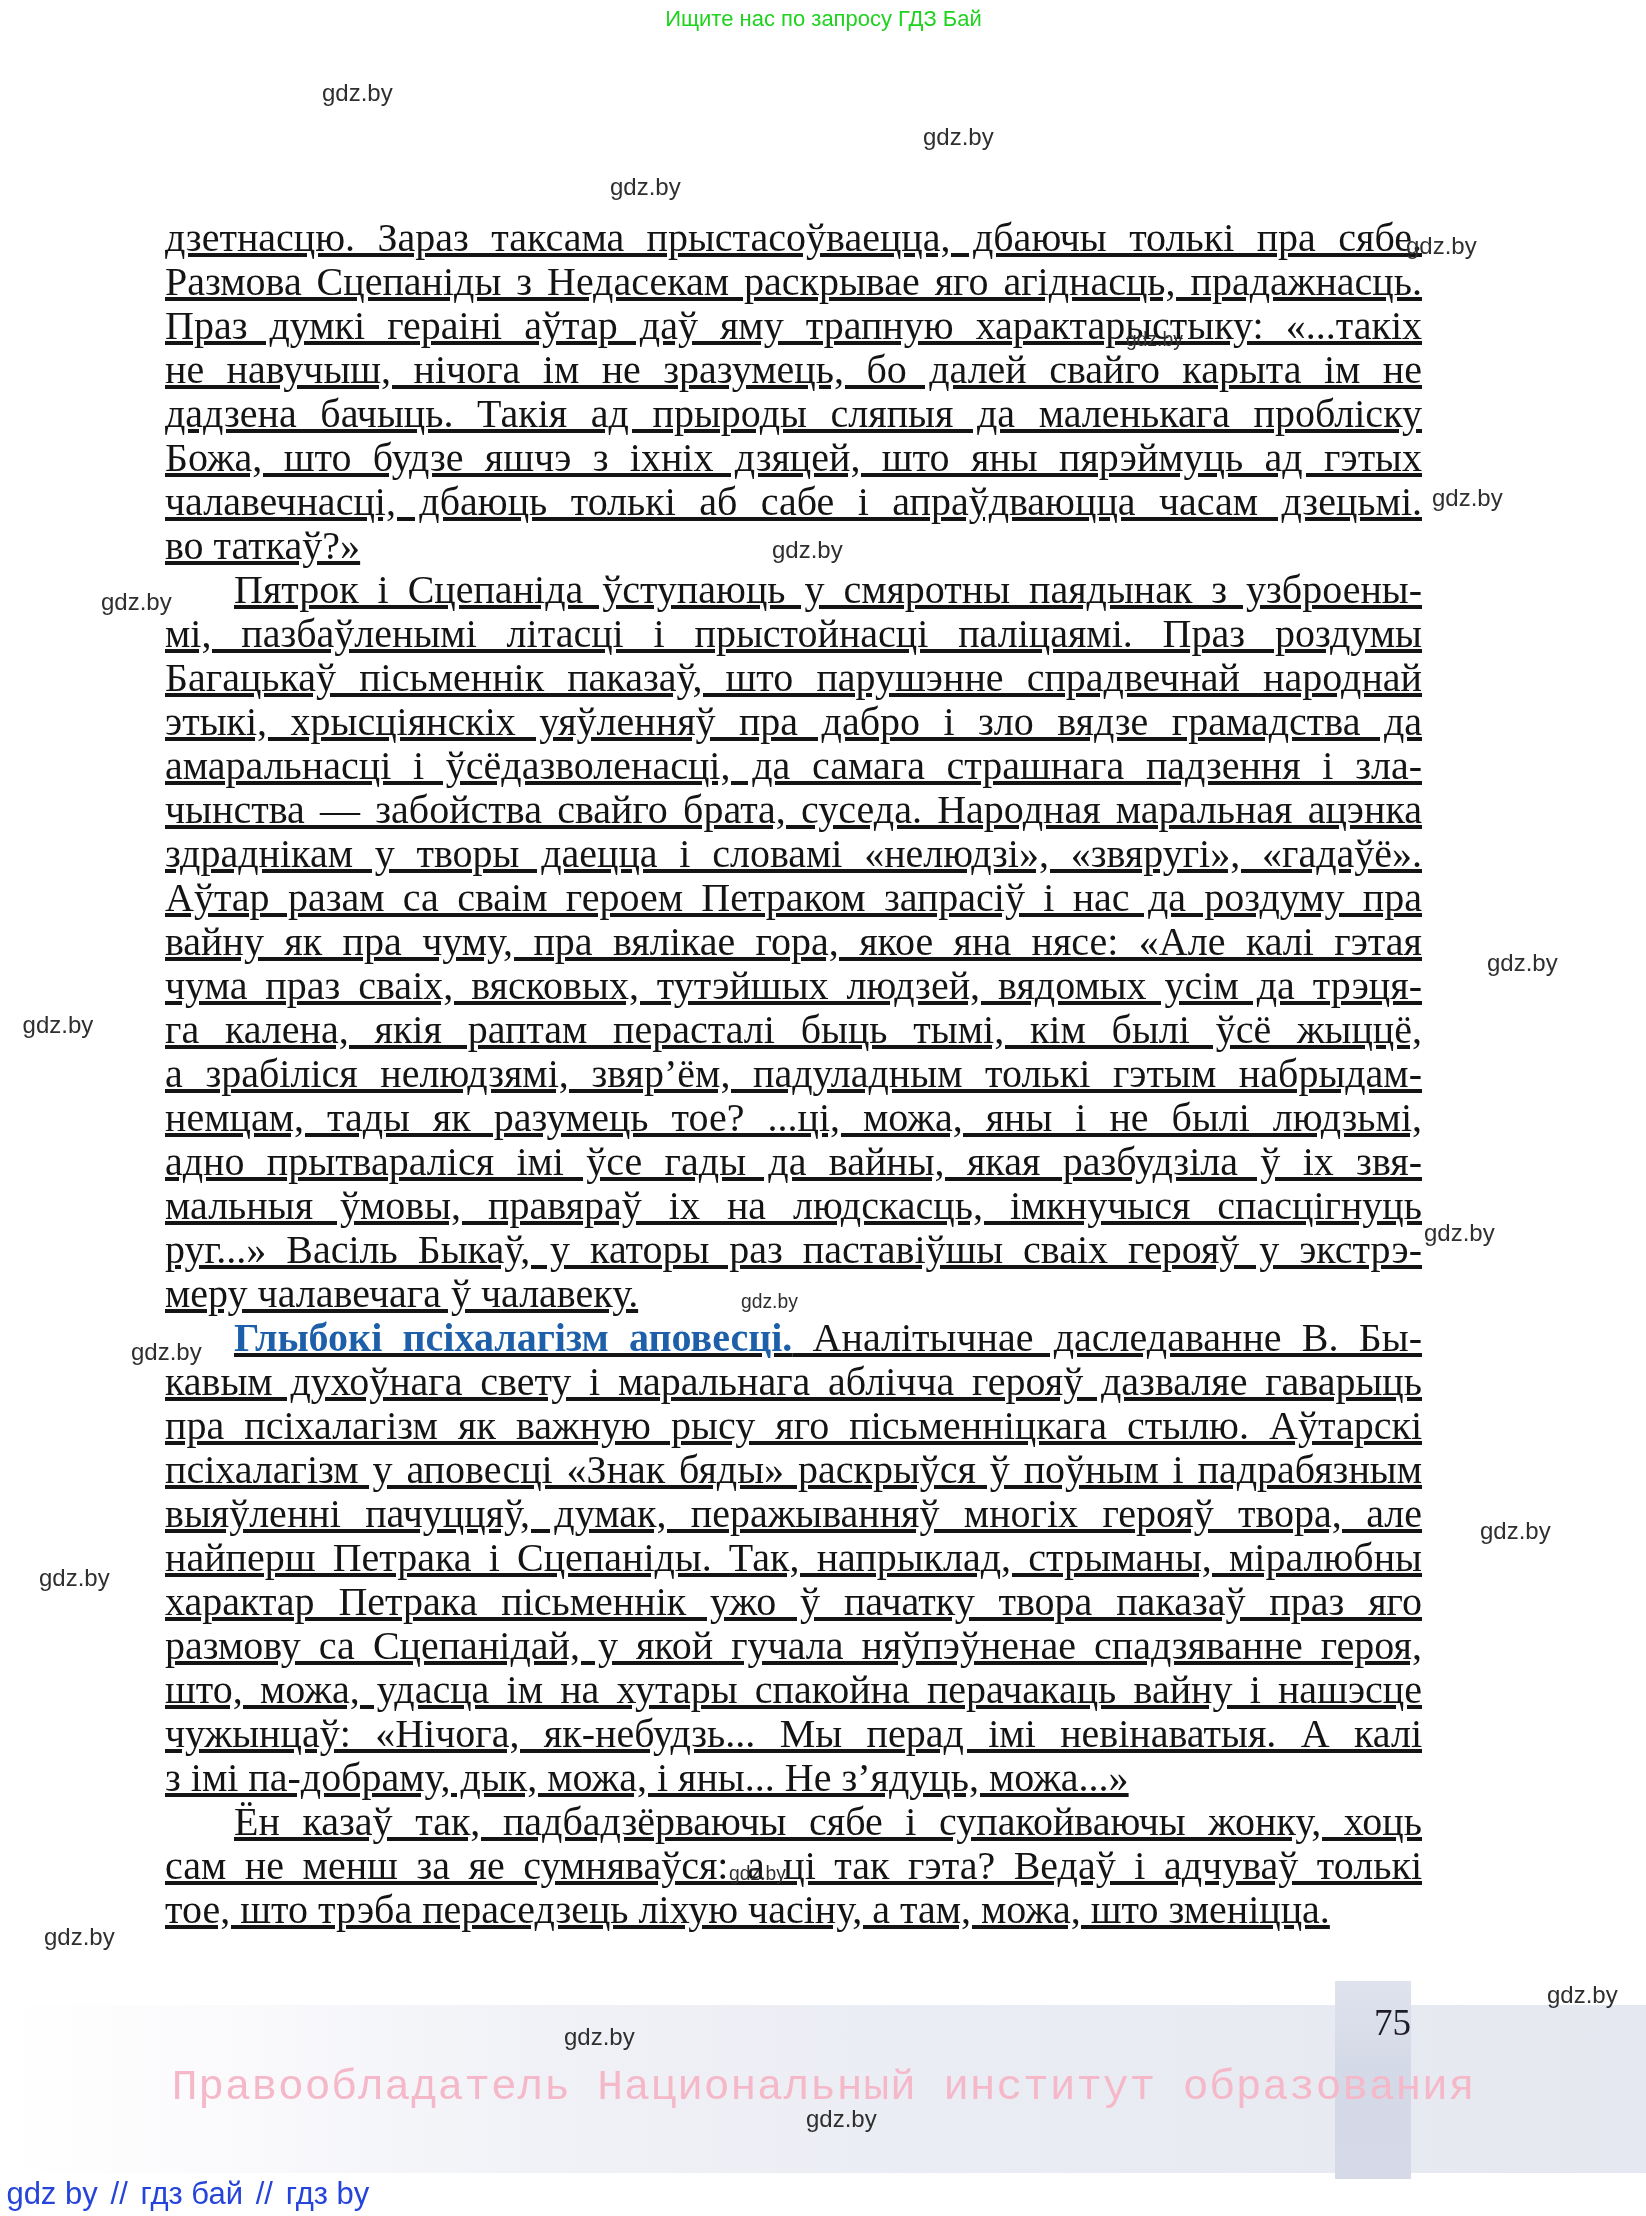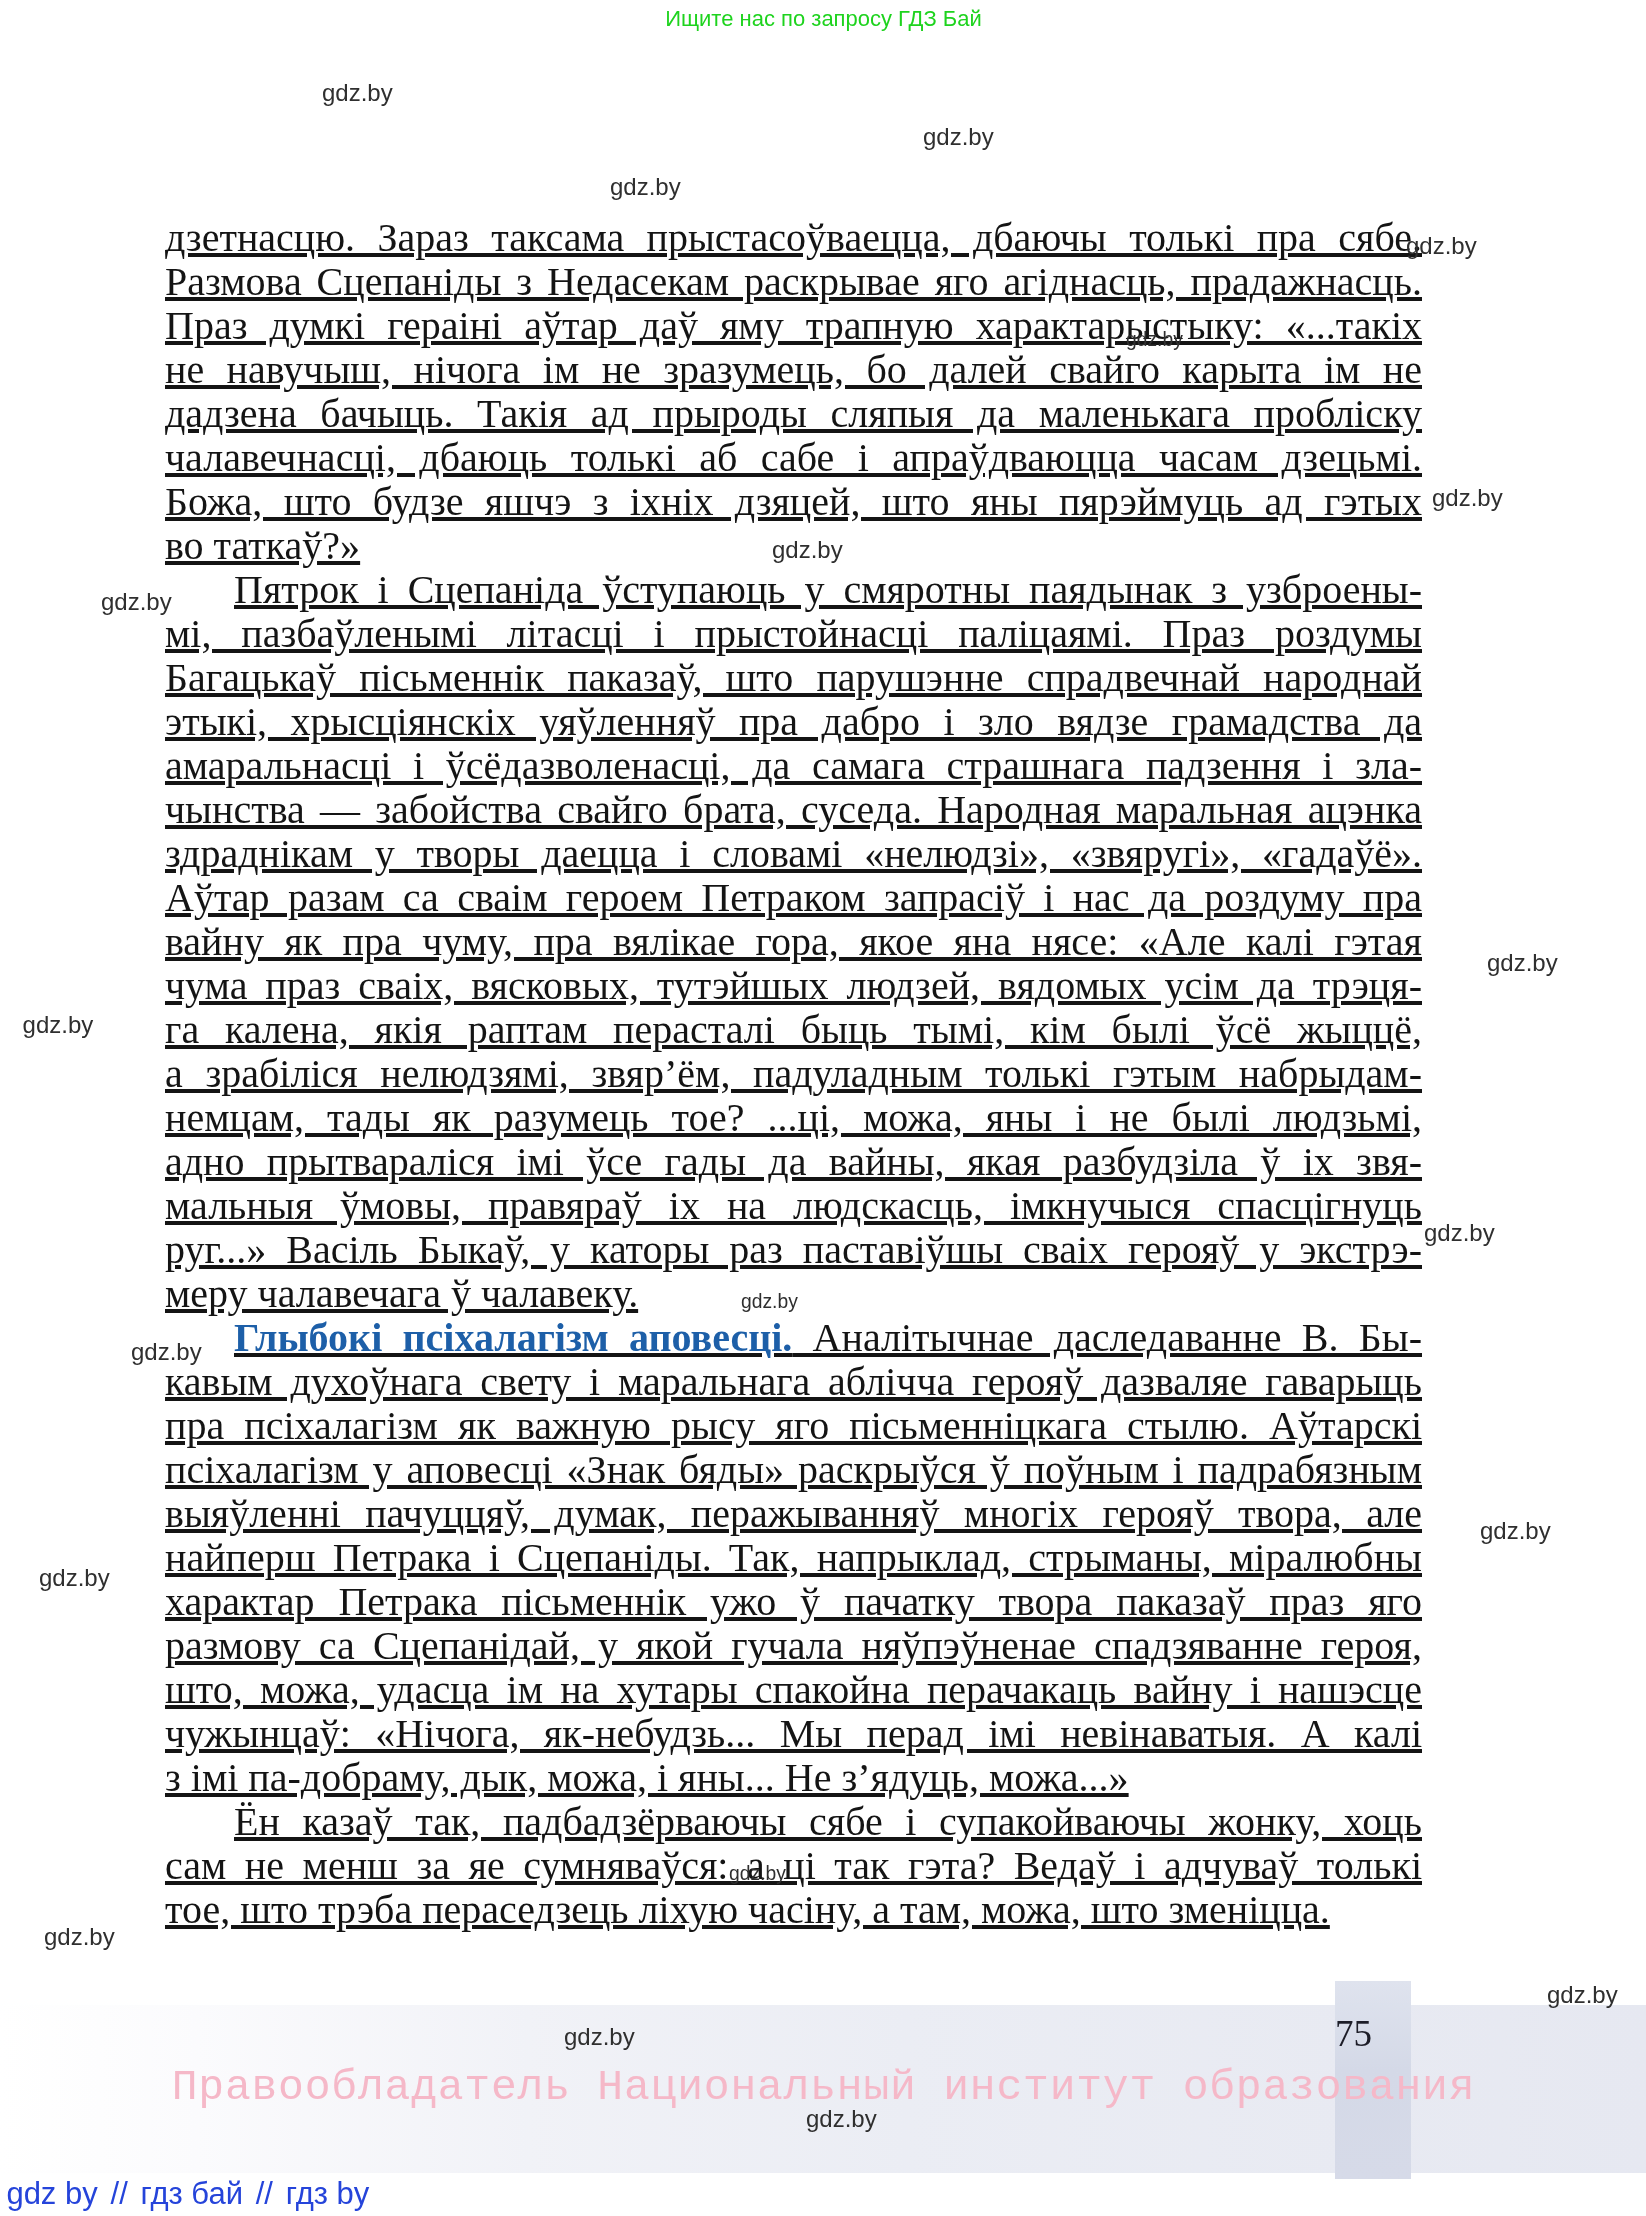--- a/index.html
+++ b/index.html
@@ -50,26 +50,25 @@
   
   .band{
     position:absolute;left:0;top:2005px;width:1647px;height:168px;
     background:linear-gradient(to right,#ffffff 0%,#fbfbfd 12%,#f1f2f7 32%,#ebedf4 55%,#e8eaf2 82%,#e6e8f1 100%);
   }
   .strip{
     position:absolute;left:1335px;top:1981px;width:76px;height:198px;
     background:linear-gradient(180deg,#dfe3ee 0%,#d4d9e7 45%,#d6dae8 100%);
   }
   .pnum{
-    padding-top:1px;
-    text-align:left;
+    padding-top:20px;
+    text-align:right;
     font-family:"Liberation Serif", serif;
     font-size:37px;
     color:#1d1d28;
-    margin-top:30px;
   }
   .copyright{
     position:absolute;left:0;top:2063px;width:1647px;
     text-align:center;
     font-family:Liberation Mono, monospace;
     font-size:43px;
     letter-spacing:0.8px;
     color:var(--copyright-pink,#f5b8c8);
   }
   .links{
@@ -94,22 +93,22 @@
   <div class="strip">
     <div class="pnum">75</div>
   </div>
 
   <div class="article">
       <div class="line">дзетнасцю. Зараз таксама прыстасоўваецца, дбаючы толькі пра сябе.</div>
       <div class="line">Размова Сцепаніды з Недасекам раскрывае яго агіднасць, прадажнасць.</div>
       <div class="line">Праз думкі гераіні аўтар даў яму трапную характарыстыку: «...такіх</div>
       <div class="line">не навучыш, нічога ім не зразумець, бо далей свайго карыта ім не</div>
       <div class="line">дадзена бачыць. Такія ад прыроды сляпыя да маленькага пробліску</div>
+      <div class="line">Божа, што будзе яшчэ з іхніх дзяцей, што яны пярэймуць ад гэтых</div>
       <div class="line">чалавечнасці, дбаюць толькі аб сабе і апраўдваюцца часам дзецьмі.</div>
-      <div class="line">Божа, што будзе яшчэ з іхніх дзяцей, што яны пярэймуць ад гэтых</div>
       <div class="line last">во таткаў?»</div>
       <div class="line"><span class="ind"></span>Пятрок і Сцепаніда ўступаюць у смяротны паядынак з узброены-</div>
       <div class="line">мі, пазбаўленымі літасці і прыстойнасці паліцаямі. Праз роздумы</div>
       <div class="line">Багацькаў пісьменнік паказаў, што парушэнне спрадвечнай народнай</div>
       <div class="line">этыкі, хрысціянскіх уяўленняў пра дабро і зло вядзе грамадства да</div>
       <div class="line">амаральнасці і ўсёдазволенасці, да самага страшнага падзення і зла-</div>
       <div class="line">чынства — забойства свайго брата, суседа. Народная маральная ацэнка</div>
       <div class="line">здраднікам у творы даецца і словамі «нелюдзі», «звяругі», «гадаўё».</div>
       <div class="line">Аўтар разам са сваім героем Петраком запрасіў і нас да роздуму пра</div>
       <div class="line">вайну як пра чуму, пра вялікае гора, якое яна нясе: «Але калі гэтая</div>

